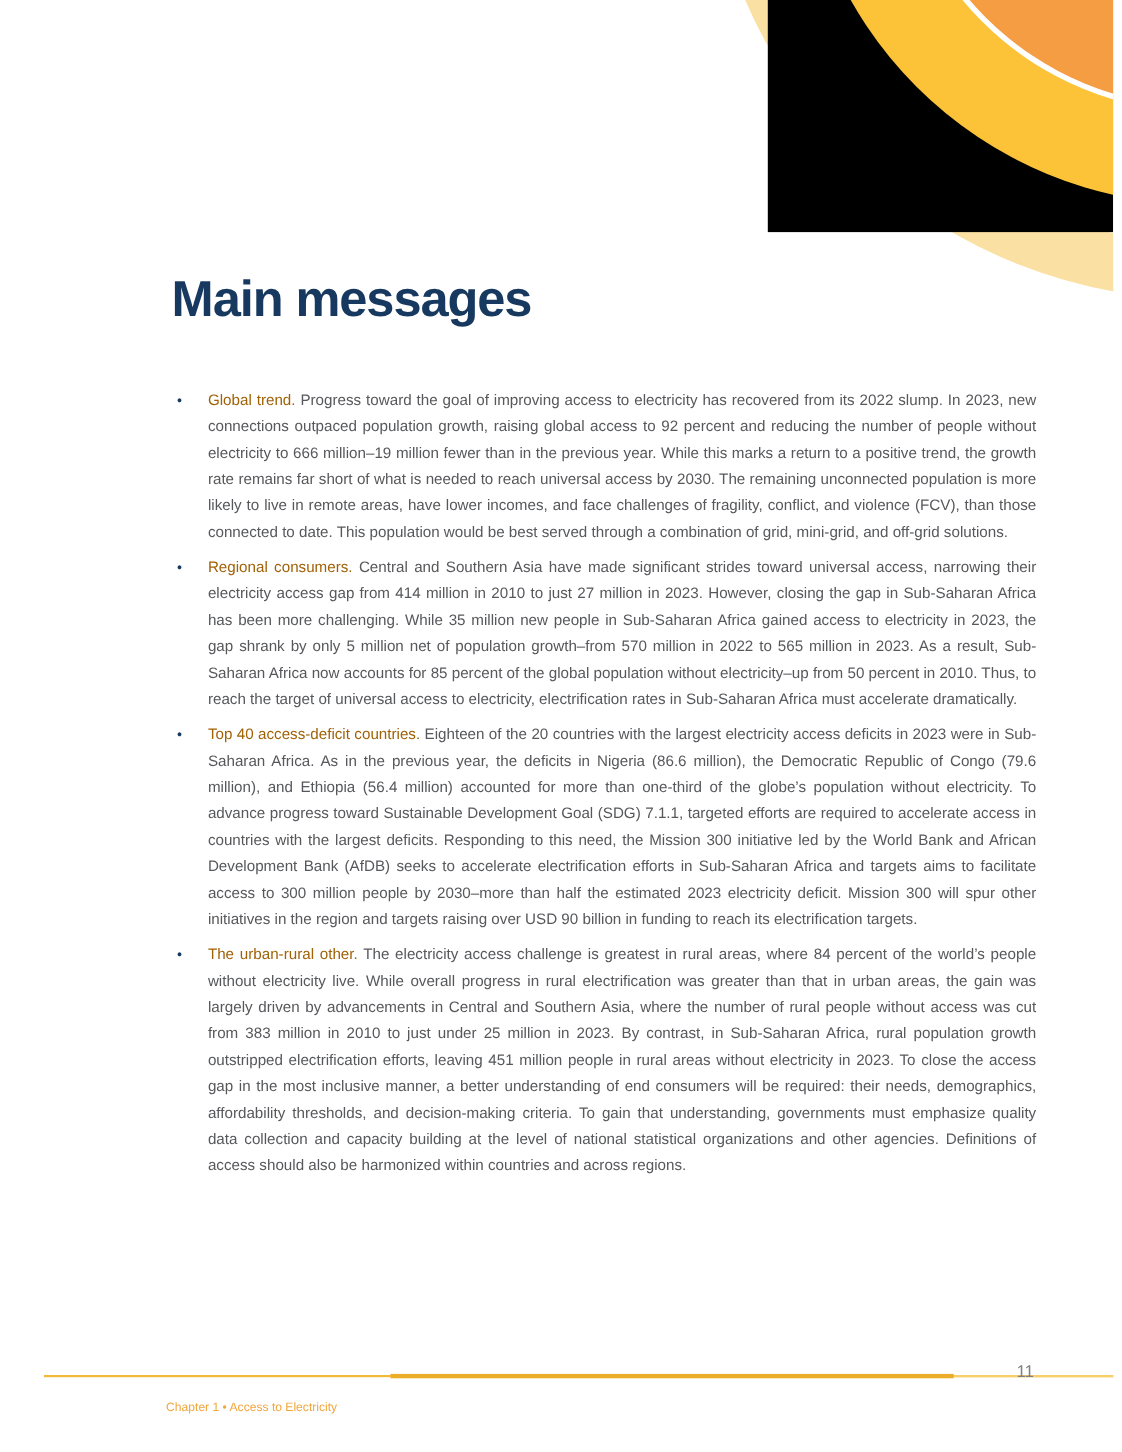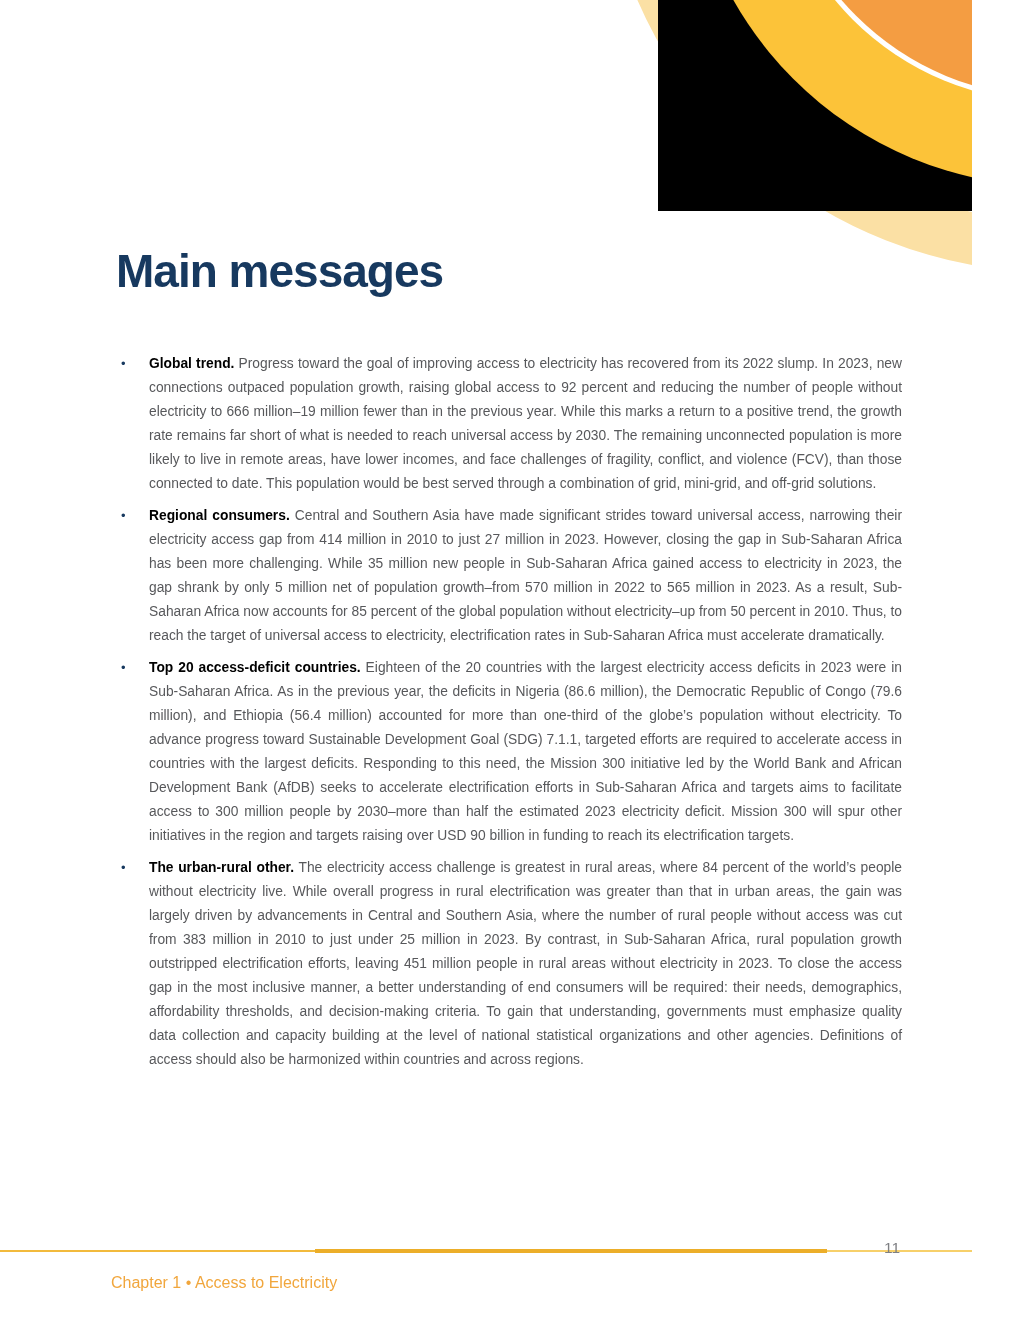--- a/index.html
+++ b/index.html
@@ -7,20 +7,21 @@
   body {
     width: 1020px; height: 1320px;
     background: #ffffff;
     font-family: "Liberation Sans", sans-serif;
   }
   .page {
     position: relative;
     width: 972px; height: 1320px;
     background: #ffffff;
     overflow: hidden;
+    margin-left: 40px;
   }
 
   
   .corner-art {
     position: absolute; top: 0; right: 0;
     width: 360px; height: 300px;
     overflow: hidden;
     pointer-events: none;
   }
   .pale-ring {
@@ -70,32 +71,32 @@
     color: #57585B;
     text-align: justify;
   }
   .dot {
     position: absolute;
     left: -28px; top: 0;
     color: #17395F;
     font-size: 13px;
   }
   .lead {
-    font-weight: bold;
-    color: #000000;
+    font-weight: normal;
+    color: #a16207;
   }
 
   
   .rule-base  { position: absolute; top: 1250px; left: 0;     width: 1020px; height: 2px; background: #F2BA3C; }
   .rule-right { position: absolute; top: 1250px; left: 827px; width: 193px;  height: 2px; background: #F7D06A; }
   .rule-thick { position: absolute; top: 1249px; left: 315px; width: 512px;  height: 4px; background: #ECAE29; }
   .footer-chapter {
     position: absolute;
     left: 111px; top: 1274px;
-    font-size: 16px;
+    font-size: 11px;
     color: #F1A63C;
   }
   .footer-page {
     position: absolute;
     left: 884px; top: 1239px;
     font-size: 15.5px;
     color: #7E7F83;
   }
 </style>
 </head>
@@ -120,21 +121,21 @@
       <span class="lead">Global trend.</span>
       <span class="body-text">Progress toward the goal of improving access to electricity has recovered from its 2022 slump. In 2023, new connections outpaced population growth, raising global access to 92 percent and reducing the number of people without electricity to 666 million–19 million fewer than in the previous year. While this marks a return to a positive trend, the growth rate remains far short of what is needed to reach universal access by 2030. The remaining unconnected population is more likely to live in remote areas, have lower incomes, and face challenges of fragility, conflict, and violence (FCV), than those connected to date. This population would be best served through a combination of grid, mini-grid, and off-grid solutions.</span>
     </li>
     <li>
       <span class="dot">•</span>
       <span class="lead">Regional consumers.</span>
       <span class="body-text">Central and Southern Asia have made significant strides toward universal access, narrowing their electricity access gap from 414 million in 2010 to just 27 million in 2023. However, closing the gap in Sub-Saharan Africa has been more challenging. While 35 million new people in Sub-Saharan Africa gained access to electricity in 2023, the gap shrank by only 5 million net of population growth–from 570 million in 2022 to 565 million in 2023. As a result, Sub-Saharan Africa now accounts for 85 percent of the global population without electricity–up from 50 percent in 2010. Thus, to reach the target of universal access to electricity, electrification rates in Sub-Saharan Africa must accelerate dramatically.</span>
     </li>
     <li>
       <span class="dot">•</span>
-      <span class="lead">Top 20 access-deficit countries.</span>
+      <span class="lead">Top 40 access-deficit countries.</span>
       <span class="body-text">Eighteen of the 20 countries with the largest electricity access deficits in 2023 were in Sub-Saharan Africa. As in the previous year, the deficits in Nigeria (86.6 million), the Democratic Republic of Congo (79.6 million), and Ethiopia (56.4 million) accounted for more than one-third of the globe’s population without electricity. To advance progress toward Sustainable Development Goal (SDG) 7.1.1, targeted efforts are required to accelerate access in countries with the largest deficits. Responding to this need, the Mission 300 initiative led by the World Bank and African Development Bank (AfDB) seeks to accelerate electrification efforts in Sub-Saharan Africa and targets aims to facilitate access to 300 million people by 2030–more than half the estimated 2023 electricity deficit. Mission 300 will spur other initiatives in the region and targets raising over USD 90 billion in funding to reach its electrification targets.</span>
     </li>
     <li>
       <span class="dot">•</span>
       <span class="lead">The urban-rural other.</span>
       <span class="body-text">The electricity access challenge is greatest in rural areas, where 84 percent of the world’s people without electricity live. While overall progress in rural electrification was greater than that in urban areas, the gain was largely driven by advancements in Central and Southern Asia, where the number of rural people without access was cut from 383 million in 2010 to just under 25 million in 2023. By contrast, in Sub-Saharan Africa, rural population growth outstripped electrification efforts, leaving 451 million people in rural areas without electricity in 2023. To close the access gap in the most inclusive manner, a better understanding of end consumers will be required: their needs, demographics, affordability thresholds, and decision-making criteria. To gain that understanding, governments must emphasize quality data collection and capacity building at the level of national statistical organizations and other agencies. Definitions of access should also be harmonized within countries and across regions.</span>
     </li>
   </ul>
 
   <div class="rule-base"></div>

